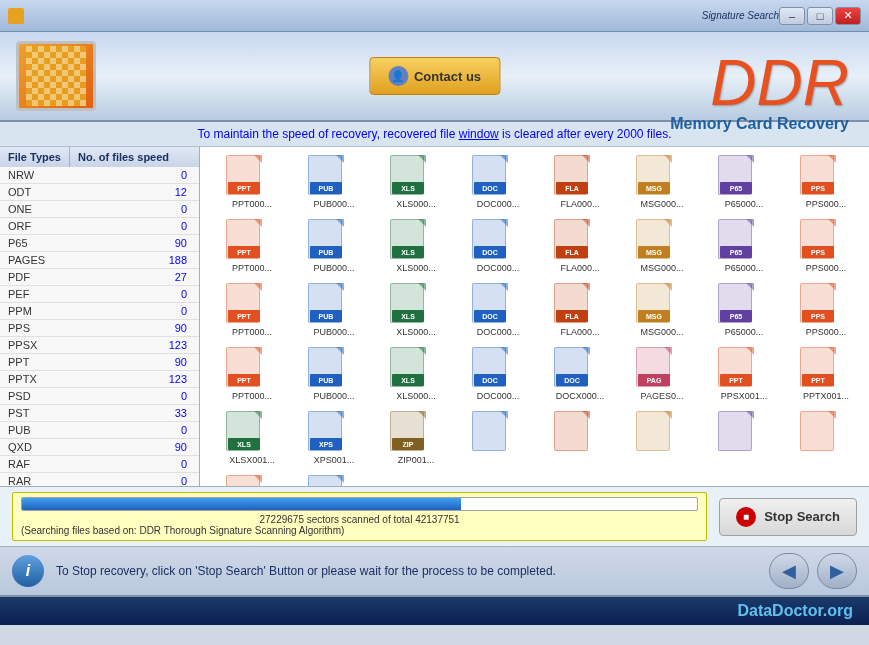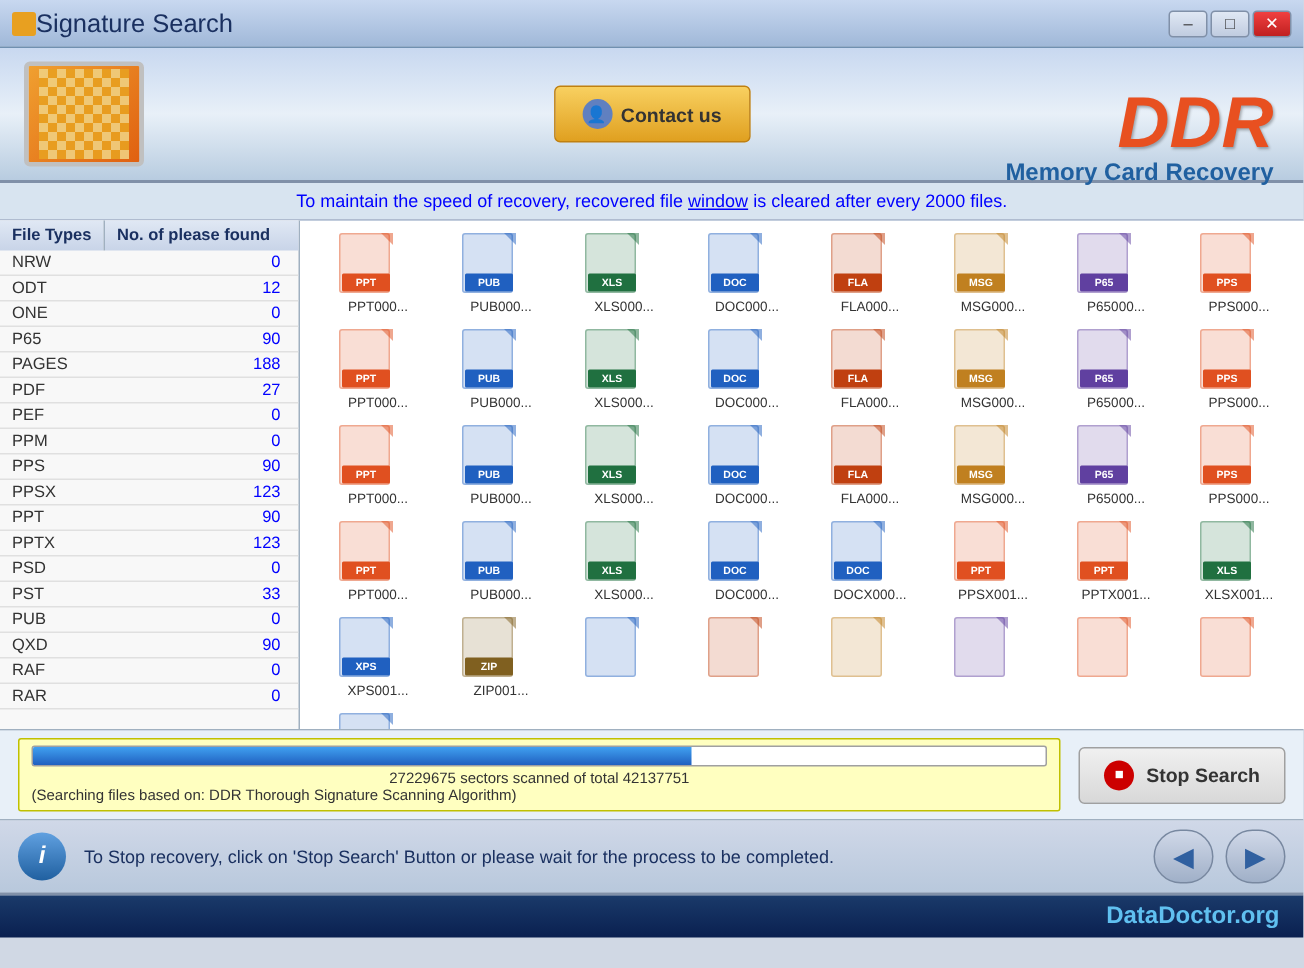--- a/index.html
+++ b/index.html
@@ -10,21 +10,21 @@
       background: linear-gradient(to bottom, #c8d8f0, #a0b8d8);
       height: 32px;
       display: flex;
       align-items: center;
       justify-content: space-between;
       padding: 0 8px;
       border-bottom: 1px solid #7090b0;
     }
     .titlebar-left { display: flex; align-items: center; gap: 6px; }
     .titlebar-icon { width: 16px; height: 16px; background: #e8a020; border-radius: 2px; }
-    .titlebar-title { font-size: 17px; color: #1a3060; font-weight: normal; flex: 1; text-align: left; }
+    .titlebar-title { font-size: 10px; color: #1a3060; font-weight: normal; flex: 1; text-align: right; font-style: italic; }
     .titlebar-controls { display: flex; gap: 2px; }
     .titlebar-btn {
       width: 26px; height: 18px; border: 1px solid #8090a8; border-radius: 3px;
       display: flex; align-items: center; justify-content: center;
       font-size: 11px; cursor: pointer; background: linear-gradient(to bottom, #e0e8f4, #c0cce0);
       color: #333;
     }
     .titlebar-btn.close { background: linear-gradient(to bottom, #f04040, #c02020); color: white; }
 
     
@@ -60,21 +60,21 @@
       cursor: pointer;
       display: flex; align-items: center; gap: 6px;
       font-size: 13px; font-weight: bold; color: #333;
     }
     .contact-icon {
       width: 20px; height: 20px; background: #6080c0; border-radius: 50%;
       display: flex; align-items: center; justify-content: center;
       color: white; font-size: 11px;
     }
     .brand-area { position: absolute; right: 20px; text-align: right; }
-    .brand-ddr { font-size: 48px; font-weight: bold; color: #e85020; font-style: italic; line-height: 1; text-shadow: 1px 1px 2px rgba(0,0,0,0.3); margin-top: 31px; }
+    .brand-ddr { font-size: 64px; font-weight: normal; color: #e85020; font-style: italic; line-height: 1; text-shadow: 1px 1px 2px rgba(0,0,0,0.3); margin-top: 31px; }
     .brand-sub { font-size: 16px; color: #2060a0; font-weight: bold; margin-top: 0; }
 
     
     .info-bar {
       background: #d8e4f0;
       padding: 5px 3px;
       font-size: 12px;
       color: #333;
       border-bottom: 1px solid #b0bcd0;
       text-align: center;
@@ -303,38 +303,42 @@
 
 <div class="info-bar">
   <span>To maintain the speed of recovery, recovered file </span><span style="color:blue; text-decoration:underline; cursor:pointer;">window</span><span> is cleared after every 2000 files.</span>
 </div>
 
 <div class="main-content">
 
   <div class="file-types-panel">
     <div class="header-table">
       <div class="col-filetype">File Types</div>
-      <div class="col-found">No. of please found</div>
+      <div class="col-found">No. of files speed</div>
     </div>
     <div class="file-types-table-wrap">
       <table class="file-types-table">
         <tbody id="file-types-tbody">
             <tr>
               <td>NRW</td>
               <td>0</td>
             </tr>
             <tr>
               <td>ODT</td>
               <td>12</td>
             </tr>
             <tr>
               <td>ONE</td>
               <td>0</td>
             </tr>
             <tr>
+              <td>ORF</td>
+              <td>0</td>
+            </tr>
+            <tr>
               <td>P65</td>
               <td>90</td>
             </tr>
             <tr>
               <td>PAGES</td>
               <td>188</td>
             </tr>
             <tr>
               <td>PDF</td>
               <td>27</td>
@@ -618,20 +622,28 @@
     </div>
     <div class="file-label">DOC000...</div>
   </div>
         <div class="file-item">
     <div class="file-icon">
       <div class="file-icon-base" style="background: #2060c030; border-color: #2060c060;"></div>
       <div class="file-icon-fold" style="border-color: transparent #2060c080 transparent transparent;"></div>
       <div class="file-icon-type" style="background: #2060c0;">DOC</div>
     </div>
     <div class="file-label">DOCX000...</div>
+  </div>
+        <div class="file-item">
+    <div class="file-icon">
+      <div class="file-icon-base" style="background: #c0406030; border-color: #c0406060;"></div>
+      <div class="file-icon-fold" style="border-color: transparent #c0406080 transparent transparent;"></div>
+      <div class="file-icon-type" style="background: #c04060;">PAG</div>
+    </div>
+    <div class="file-label">PAGES0...</div>
   </div>
         <div class="file-item">
     <div class="file-icon">
       <div class="file-icon-base" style="background: #e0502030; border-color: #e0502060;"></div>
       <div class="file-icon-fold" style="border-color: transparent #e0502080 transparent transparent;"></div>
       <div class="file-icon-type" style="background: #e05020;">PPT</div>
     </div>
     <div class="file-label">PPSX001...</div>
   </div>
         <div class="file-item">

